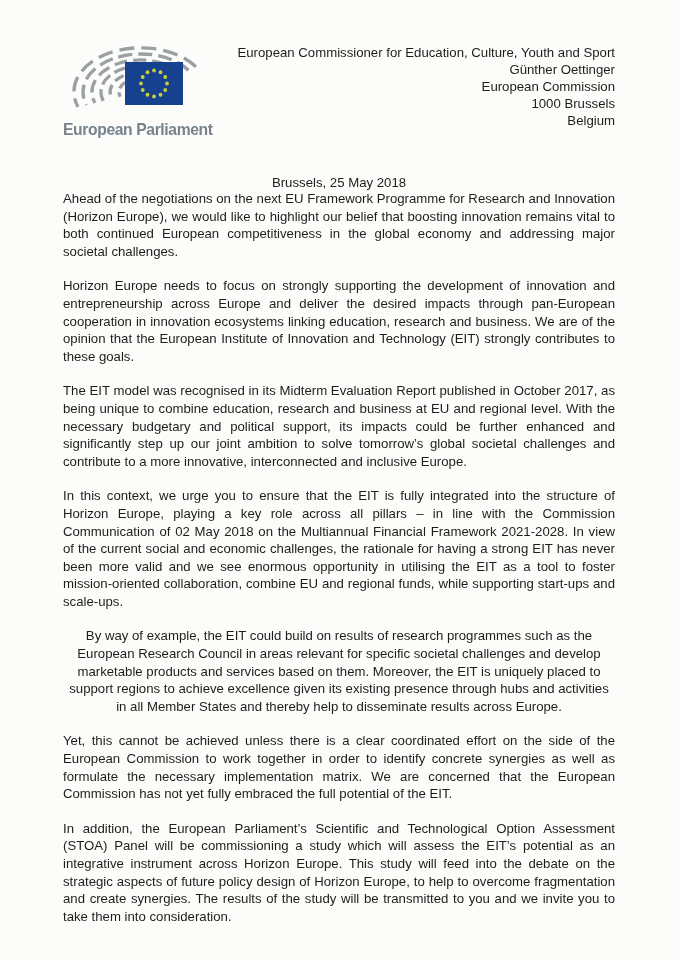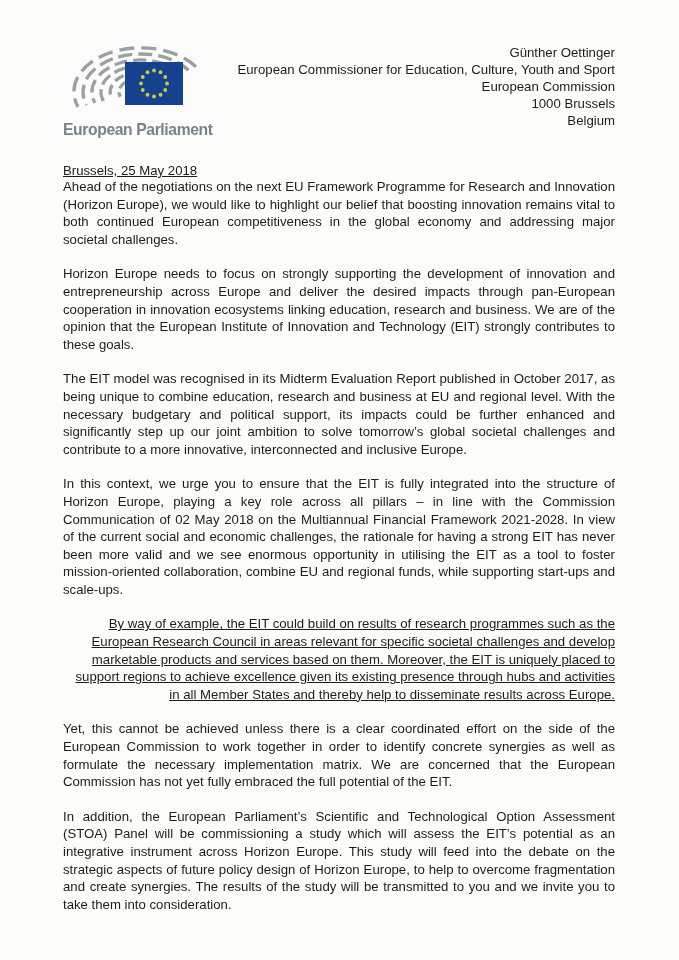--- a/index.html
+++ b/index.html
@@ -31,37 +31,36 @@
     transform-origin: left center;
     white-space: nowrap;
   }
   .recipient {
     text-align: right;
     font-size: 13.2px;
     line-height: 16.9px;
     margin-top: 7px;
   }
   .dateline {
-    text-align: left;
+    text-align: center;
     font-size: 13.2px;
-    margin-top: 24px;
-    text-decoration: underline;
+    margin-top: 36px;
   }
   .salutation {
     font-size: 13.2px;
     margin-top: 17px;
     margin-bottom: 21px;
   }
   .para {
     font-size: 13.2px;
     line-height: 17.6px;
     margin: 0 0 17px 0;
     text-align: justify;
   }
-  .para.left-aligned { text-align: right; text-decoration: underline; }
+  .para.left-aligned { text-align: center; }
 </style>
 </head>
 <body>
 
 <div class="page" style="background: rgb(252, 252, 251); color: rgb(29, 29, 27);">
 
   <div class="letterhead">
 
     <div class="logo-block">
       <svg class="logo-svg" width="140" height="78" viewBox="0 0 140 78" xmlns="http://www.w3.org/2000/svg">
@@ -88,22 +87,22 @@
           <circle cx="84.5" cy="56.76" r="1.9" fill="#c9cf3c"></circle>
           <circle cx="91" cy="58.5" r="1.9" fill="#c9cf3c"></circle>
           <circle cx="97.5" cy="56.76" r="1.9" fill="#c9cf3c"></circle>
           <circle cx="102.26" cy="52.0" r="1.9" fill="#c9cf3c"></circle>
         </g>
       </svg>
       <div class="logo-wordmark" style="color: rgb(119, 130, 140);">European Parliament</div>
     </div>
 
     <div class="recipient">
+      <div>European Commissioner for Education, Culture, Youth and Sport</div>
       <div>Günther Oettinger</div>
-      <div>European Commissioner for Education, Culture, Youth and Sport</div>
       <div>European Commission</div>
       <div>1000 Brussels</div>
       <div>Belgium</div>
     </div>
 
   </div>
 
   <div class="dateline">Brussels, 25 May 2018</div>
 
 

